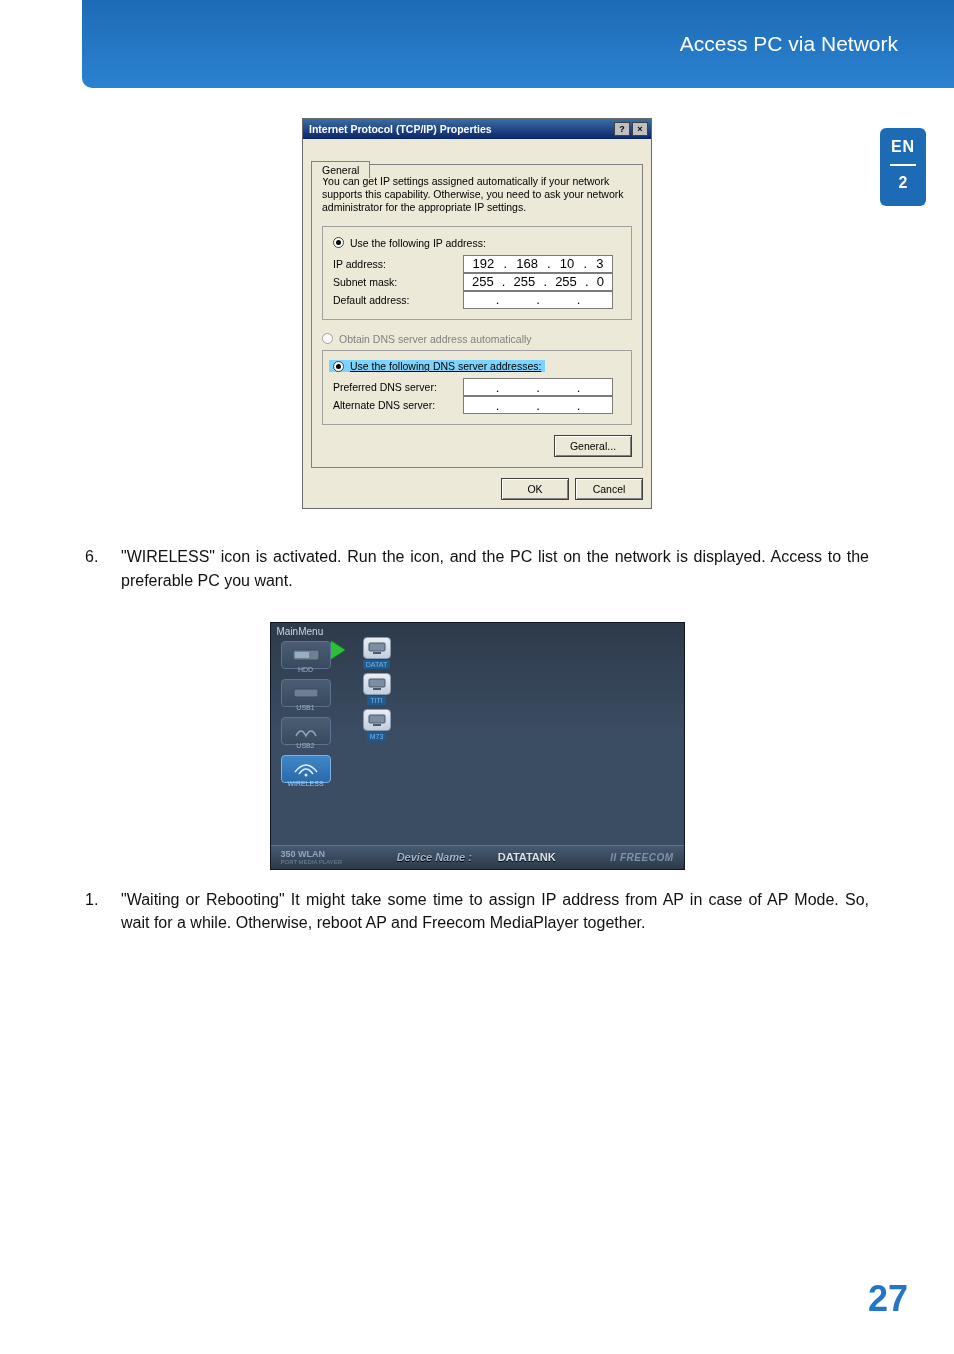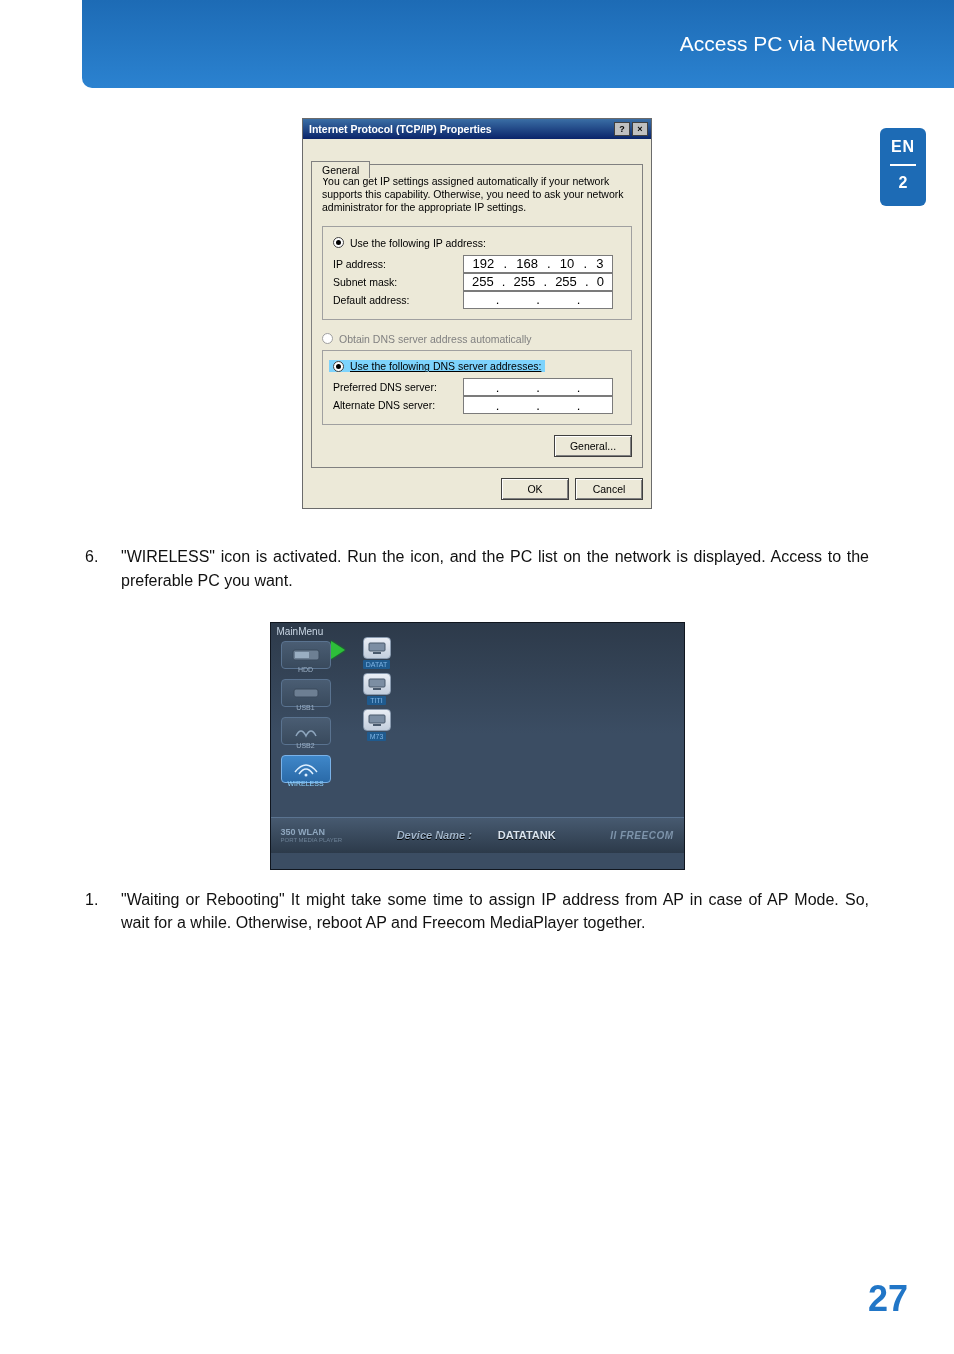--- a/index.html
+++ b/index.html
@@ -143,21 +143,21 @@
   .mid-col .mitem { display:flex; flex-direction:column; align-items:center; }
   .mid-col .micon {
     width:28px; height:22px;
     background: linear-gradient(180deg,#e9eef5,#c3cedd);
     border:1px solid #8a9bb0; border-radius:4px;
     display:flex; align-items:center; justify-content:center;
   }
   .mid-col .micon svg { width:18px; height:12px; }
   .mid-col .mlabel { font-size:7px; color:#7fb3e4; background:#1f5a8e; padding:1px 3px; margin-top:1px; border-radius:1px; }
   .player .bottom-bar {
-    position:absolute; left:0; right:0; bottom:16px; height:36px;
+    position:absolute; left:0; right:0; bottom:0; height:24px;
     background: linear-gradient(180deg,#475a70,#2c3a4a);
     border-top:1px solid #5a7390;
     display:flex; align-items:center;
     padding:0 10px;
     font-size:11px;
   }
   .bottom-bar .model { color:#8fa7bf; font-weight:700; font-size:9px; }
   .bottom-bar .sub { color:#6d8197; font-size:6px; }
   .bottom-bar .center { flex:1; display:flex; justify-content:center; gap:26px; }
   .bottom-bar .lbl { color:#9fb3c8; font-style:italic; font-weight:700; text-shadow:0 1px 0 #000; }

